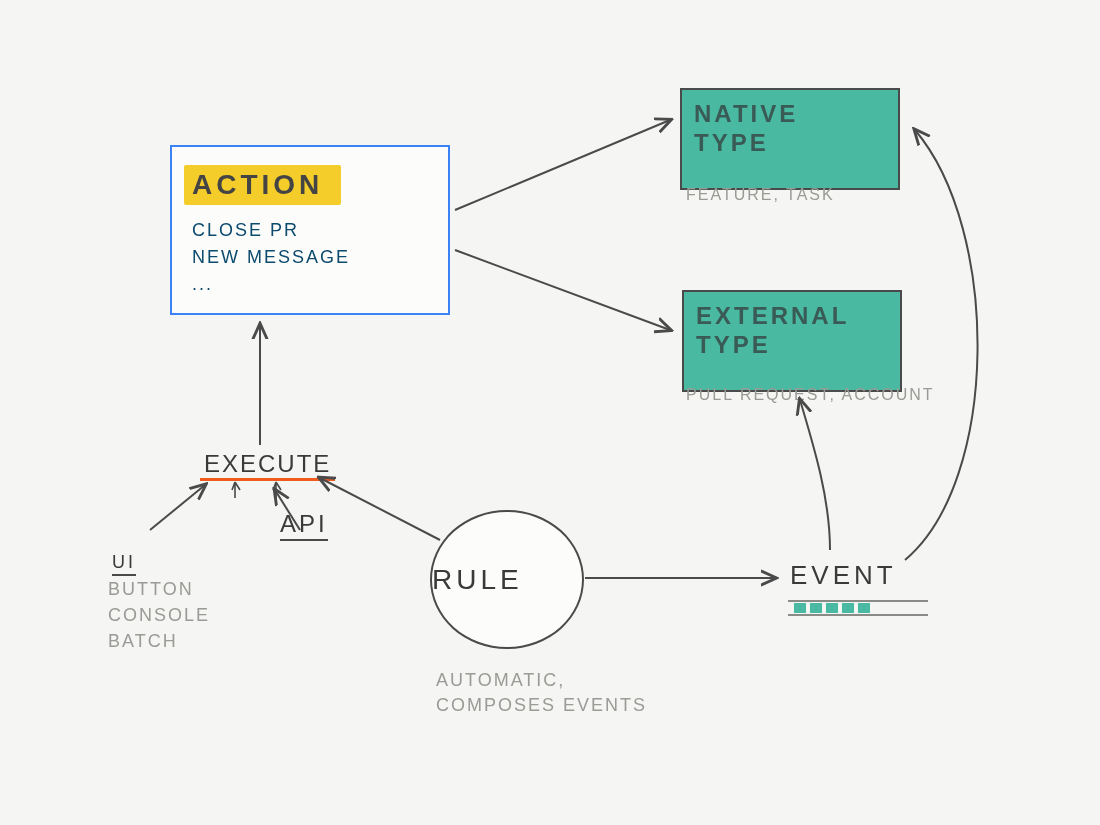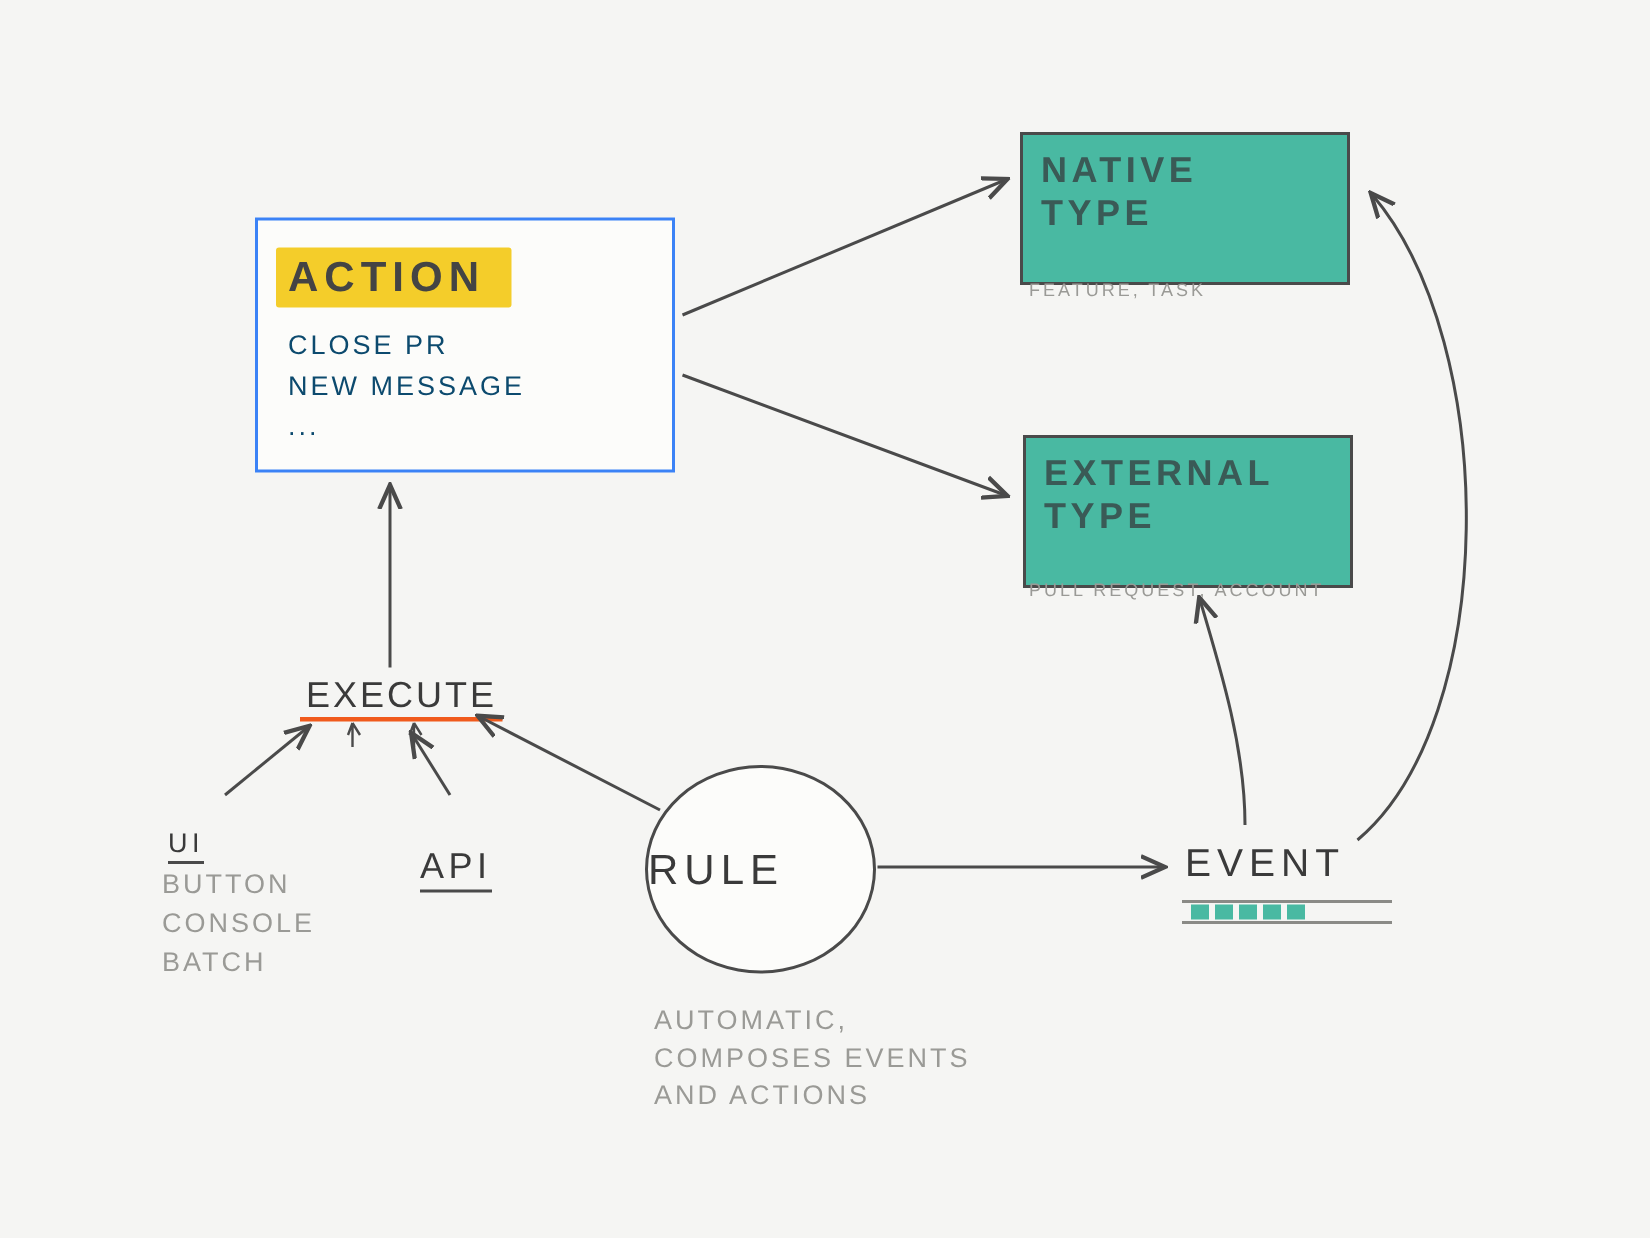--- a/index.html
+++ b/index.html
@@ -61,21 +61,21 @@
     line-height: 1.2;
     padding: 10px 12px;
     box-sizing: border-box;
     font-weight: bold;
   }
   .native-box { left: 680px; top: 88px; }
   .external-box { left: 682px; top: 290px; }
   .sub {
     position: absolute;
     color: #9a9a96;
-    font-size: 12px;
+    font-size: 16px;
     letter-spacing: 2px;
   }
   .native-sub   { left: 686px; top: 186px; }
   .external-sub { left: 686px; top: 386px; }
   .rule-circle {
     position: absolute;
     left: 430px;
     top: 510px;
     width: 150px;
     height: 135px;
@@ -124,21 +124,21 @@
     left: 108px;
     top: 576px;
     color: #9a9a96;
     font-size: 18px;
     letter-spacing: 2px;
     line-height: 1.45;
   }
   .api-label {
     position: absolute;
     left: 280px;
-    top: 564px;
+    top: 510px;
     font-size: 24px;
     color: #3a3a3a;
     letter-spacing: 3px;
     border-bottom: 2px solid #4a4a4a;
     padding-bottom: 1px;
   }
   .event-label {
     position: absolute;
     left: 790px;
     top: 560px;
@@ -199,21 +199,20 @@
     <div>TYPE</div>
   </div>
   <div class="sub external-sub">PULL REQUEST, ACCOUNT</div>
 
   <div class="rule-circle">
     <span>RULE</span>
   </div>
   <div class="rule-desc">
     <div>AUTOMATIC,</div>
     <div>COMPOSES EVENTS</div>
-    <div>AND ACTIONS</div>
   </div>
 
   <div class="execute-label">EXECUTE</div>
 
   <div class="ui-label">UI</div>
   <div class="ui-desc">
     <div>BUTTON</div>
     <div>CONSOLE</div>
     <div>BATCH</div>
   </div>

